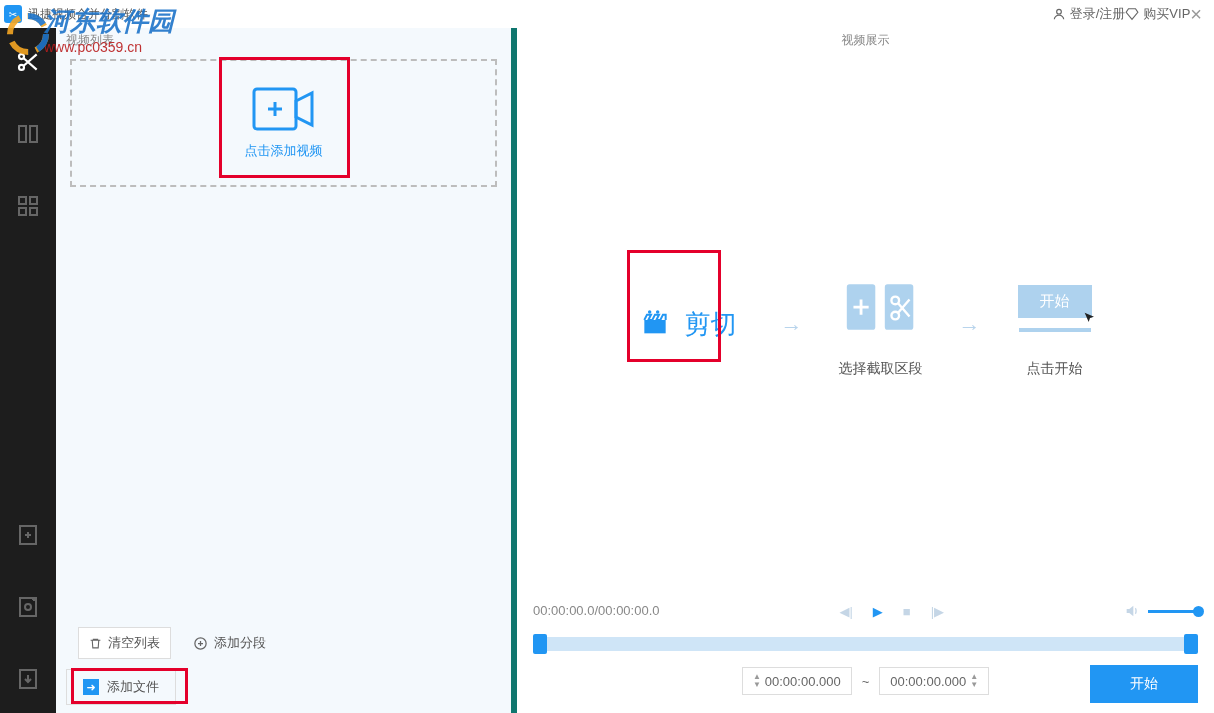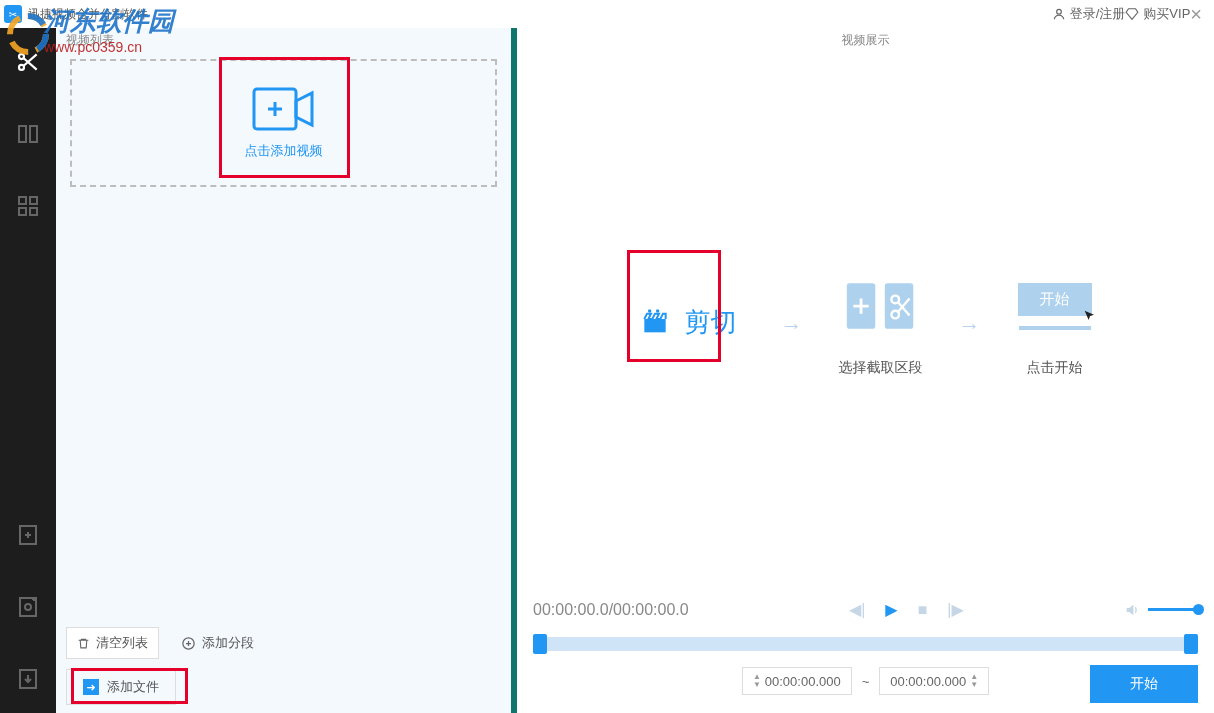--- a/index.html
+++ b/index.html
@@ -18,37 +18,37 @@
 .side-item { width: 28px; height: 28px; display: flex; align-items: center; justify-content: center; cursor: pointer; color: #666; }
 .side-item.active { color: #fff; }
 
 .left-panel { width: 455px; background: #f4f9fd; display: flex; flex-direction: column; position: relative; }
 .panel-header { font-size: 12px; color: #888; padding: 4px 10px; }
 .drop-area { margin: 6px 14px; border: 2px dashed #bdbdbd; height: 128px; display: flex; flex-direction: column; align-items: center; justify-content: center; cursor: pointer; position: relative; }
 .drop-icon { color: #2196f3; }
 .drop-text { color: #2196f3; font-size: 13px; margin-top: 11px; }
 
 .left-bottom { position: absolute; bottom: 0; left: 0; right: 0; background: #f4f9fd; }
-.btn-row { display: flex; gap: 12px; padding: 6px 10px; }
+.btn-row { display: flex; gap: 12px; padding: 6px 10px; margin-left: 12px; }
 .flat-btn { display: flex; align-items: center; gap: 6px; padding: 6px 10px; font-size: 13px; color: #555; background: #fff; border: 1px solid #ddd; cursor: pointer; }
 .flat-btn.noborder { border: none; background: transparent; }
 .add-file-row { padding: 4px 10px 8px 10px; }
 .add-file-btn { display: inline-flex; align-items: center; gap: 8px; padding: 8px 16px; font-size: 13px; color: #555; background: #f4f9fd; border: 1px solid #ddd; cursor: pointer; position: relative; }
 
 .right-panel { flex: 1; background: #fff; display: flex; flex-direction: column; border-left: 6px solid #0f766e; }
 .right-header { text-align: center; font-size: 12px; color: #888; padding: 4px; }
 .preview-area { flex: 1; display: flex; flex-direction: row; align-items: center; justify-content: center; gap: 44px; }
 .cut-title { display: flex; align-items: center; gap: 14px; color: #2196f3; font-size: 26px; }
 .steps-row { display: flex; align-items: center; gap: 36px; }
 .step { display: flex; flex-direction: column; align-items: center; gap: 14px; position: relative; }
 .step-icon { width: 76px; height: 76px; display: flex; align-items: center; justify-content: center; }
 .step-label { font-size: 14px; color: #555; }
 .arrow-sep { color: #b8d4ec; font-size: 22px; }
 
-.play-controls { padding: 8px 16px 4px 16px; display: flex; align-items: center; justify-content: space-between; font-size: 16px; color: #888; }
+.play-controls { padding: 8px 16px 4px 16px; display: flex; justify-content: space-between; font-size: 13px; color: #888; }
 .play-btns { display: flex; align-items: center; gap: 20px; }
 .play-btns .ctrl { color: #c5d6e6; cursor: pointer; }
 .play-btns .play { color: #2196f3; }
 .vol-row { display: flex; align-items: center; gap: 8px; }
 .vol-track { width: 50px; height: 3px; background: #2196f3; position: relative; }
 .vol-thumb { position: absolute; right: -6px; top: -4px; width: 11px; height: 11px; border-radius: 50%; background: #2196f3; }
 
 .range-slider { margin: 14px 16px 4px 16px; height: 14px; background: #cfe5f7; position: relative; }
 .range-handle { position: absolute; top: -3px; width: 14px; height: 20px; background: #2196f3; border-radius: 2px; }
 .range-handle.left { left: 0; }

